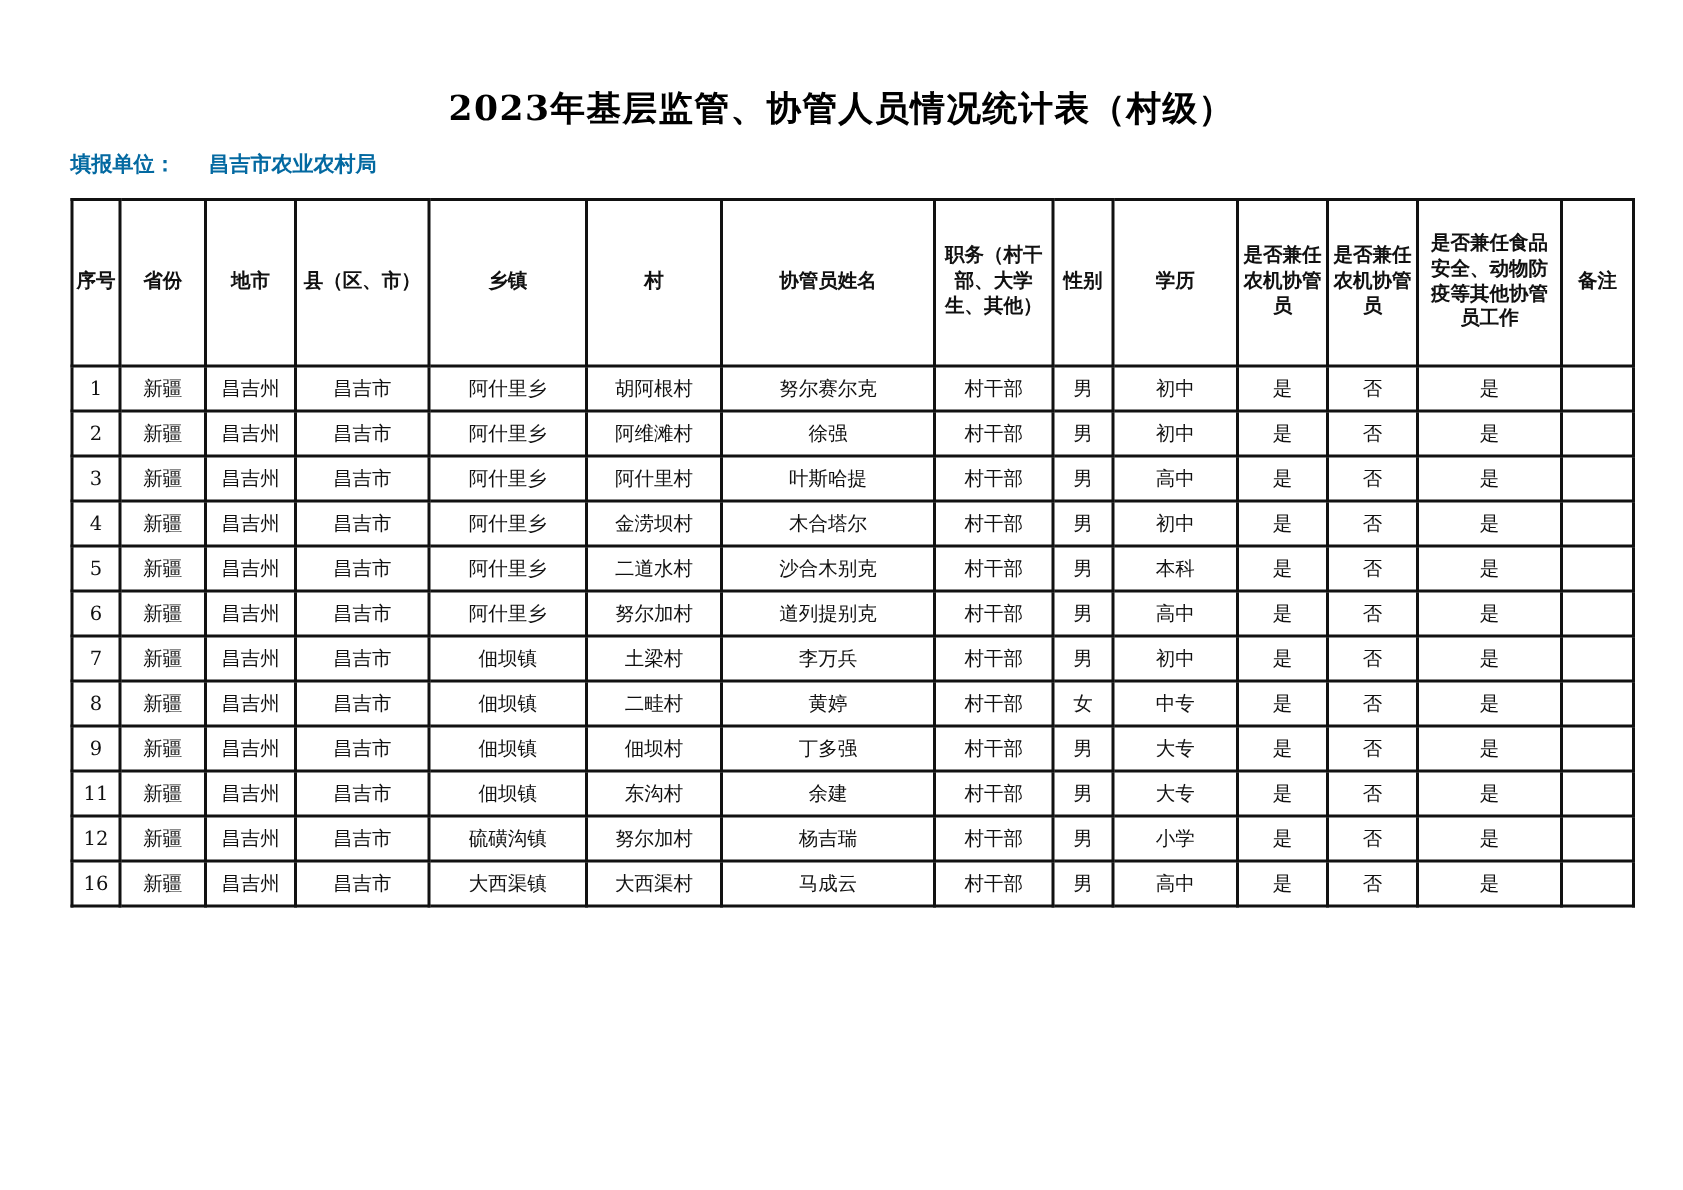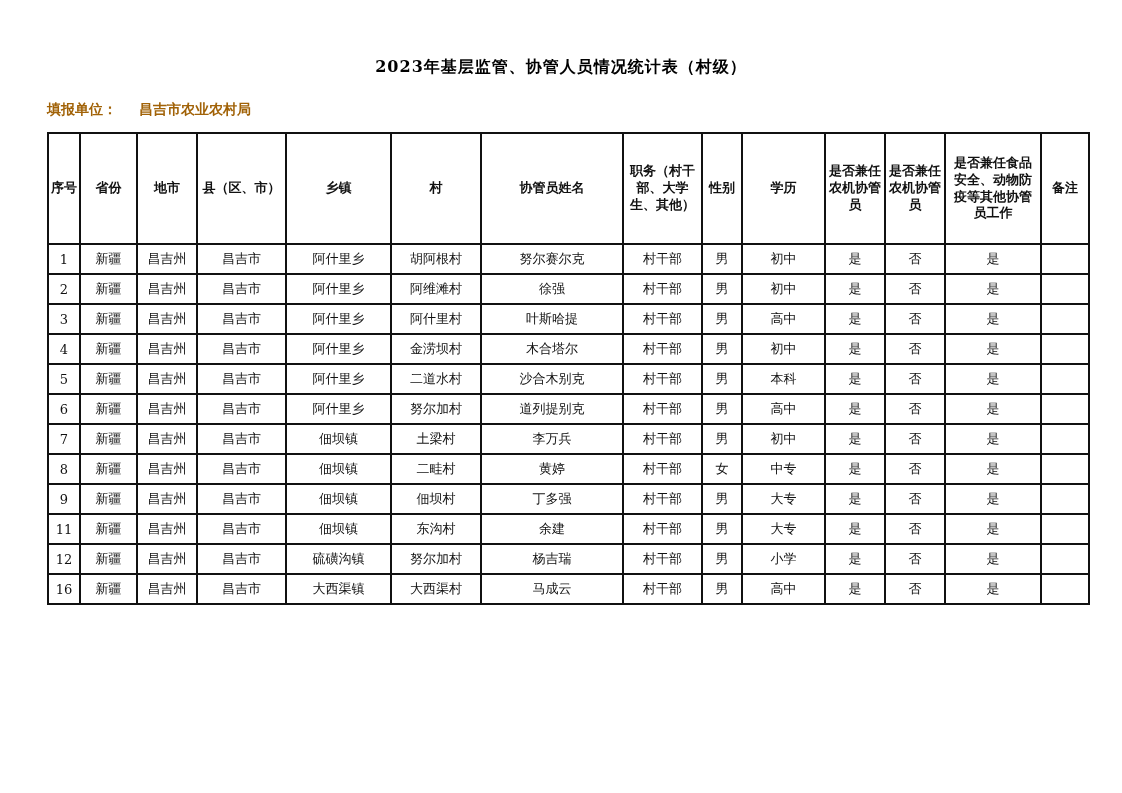--- a/index.html
+++ b/index.html
@@ -15,32 +15,32 @@
     font-family: "DejaVu Serif", "Liberation Serif", serif;
     color: #000000;
     overflow: hidden;
   }
   .doc-title {
     position: absolute;
     top: 57px;
     left: 0;
     width: 100%;
     text-align: center;
-    font-size: 16px;
+    font-size: 23px;
     font-weight: bold;
     letter-spacing: 1px;
     color: #000000;
   }
   .report-unit {
     position: absolute;
     left: 47px;
     top: 101px;
     font-size: 14px;
     font-weight: bold;
-    color: #a16207;
+    color: #0369a1;
   }
   .report-unit .value {
     margin-left: 22px;
   }
   table.stats {
     position: absolute;
     left: 47px;
     top: 132px;
     width: 1041px;
     border-collapse: collapse;

